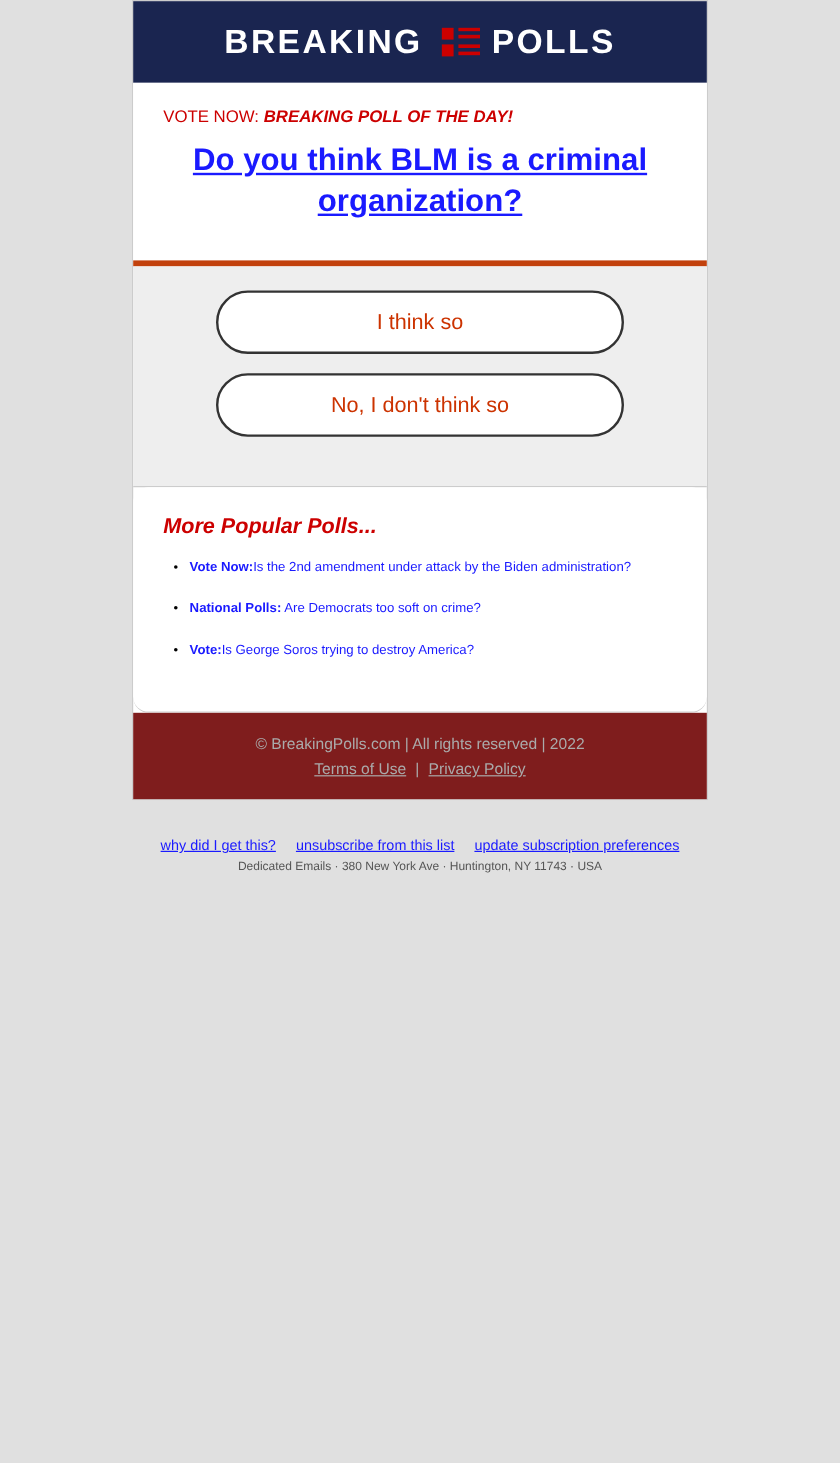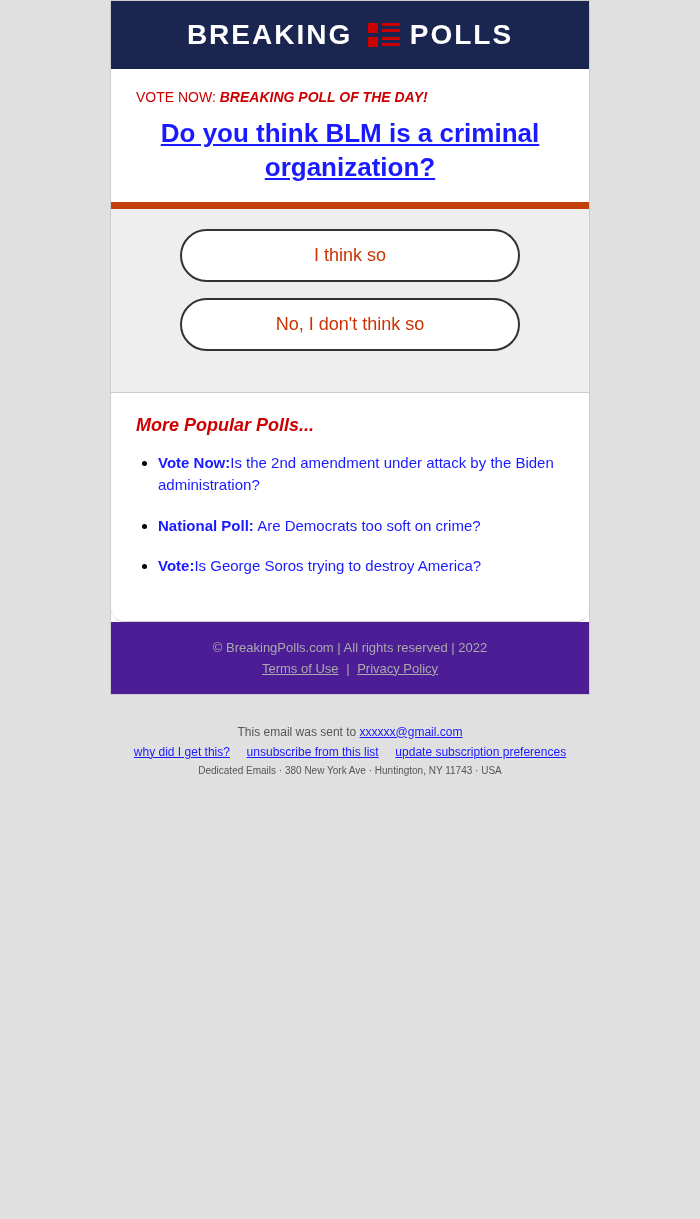--- a/index.html
+++ b/index.html
@@ -42,22 +42,22 @@
       font-family: Arial, sans-serif;
     }
     .header-top-row {
       display: flex;
       align-items: flex-end;
       justify-content: center;
     }
 
     
     .poll-section {
-      padding: 20px 25px 17px;
-      border-bottom: 7px solid #c2410c;
+      padding: 20px 25px 32px;
+      border-bottom: 5px solid #c2410c;
       background: #ffffff;
     }
     .vote-now-label {
       color: #cc0000;
       font-size: 14px;
       font-weight: normal;
       margin-bottom: 12px;
     }
     .vote-now-label strong {
       font-style: italic;
@@ -111,38 +111,38 @@
       font-size: 18px;
       font-weight: bold;
       margin-bottom: 16px;
     }
     .polls-list {
       list-style: disc;
       padding-left: 22px;
     }
     .polls-list li {
       margin-bottom: 18px;
-      font-size: 15px;
+      font-size: 11px;
       line-height: 1.5;
     }
     .polls-list li a {
       color: #1a1aff;
       text-decoration: none;
     }
     .link-label {
       color: #1a1aff;
       font-weight: bold;
     }
     .link-text {
       color: #1a1aff;
     }
 
     
     .footer {
-      background: #4c1d95;
+      background: #7f1d1d;
       padding: 18px 20px;
       text-align: center;
     }
     .footer-copyright {
       color: #aaaaaa;
       font-size: 13px;
       margin-bottom: 6px;
     }
     .footer-links {
       font-size: 13px;
@@ -223,21 +223,21 @@
     <div class="more-polls-section">
       <div class="more-polls-title">More Popular Polls...</div>
       <ul class="polls-list">
         <li>
           <a href="#">
             <span class="link-label">Vote Now:</span><span class="link-text">Is the 2nd amendment under attack by the Biden administration?</span>
           </a>
         </li>
         <li>
           <a href="#">
-            <span class="link-label">National Poll:</span><span class="link-text"> Are Democrats too soft on crime?</span>
+            <span class="link-label">National Polls:</span><span class="link-text"> Are Democrats too soft on crime?</span>
           </a>
         </li>
         <li>
           <a href="#">
             <span class="link-label">Vote:</span><span class="link-text">Is George Soros trying to destroy America?</span>
           </a>
         </li>
       </ul>
     </div>
 
@@ -246,23 +246,20 @@
       <div class="footer-links">
         <a href="#">Terms of Use</a>
         <span style="color:#aaaaaa;margin:0 4px;">|</span>
         <a href="#">Privacy Policy</a>
       </div>
     </div>
 
   </div>
 
   <div class="email-meta">
-    <div class="email-sent-to">
-      <span>This email was sent to </span><a href="#">xxxxxx@gmail.com</a>
-    </div>
     <div class="email-unsubscribe">
       <a href="#">why did I get this?</a>
       <span>&nbsp;&nbsp;&nbsp;</span>
       <a href="#">unsubscribe from this list</a>
       <span>&nbsp;&nbsp;&nbsp;</span>
       <a href="#">update subscription preferences</a>
     </div>
     <div class="email-address">Dedicated Emails · 380 New York Ave · Huntington, NY 11743 · USA</div>
   </div>
 

